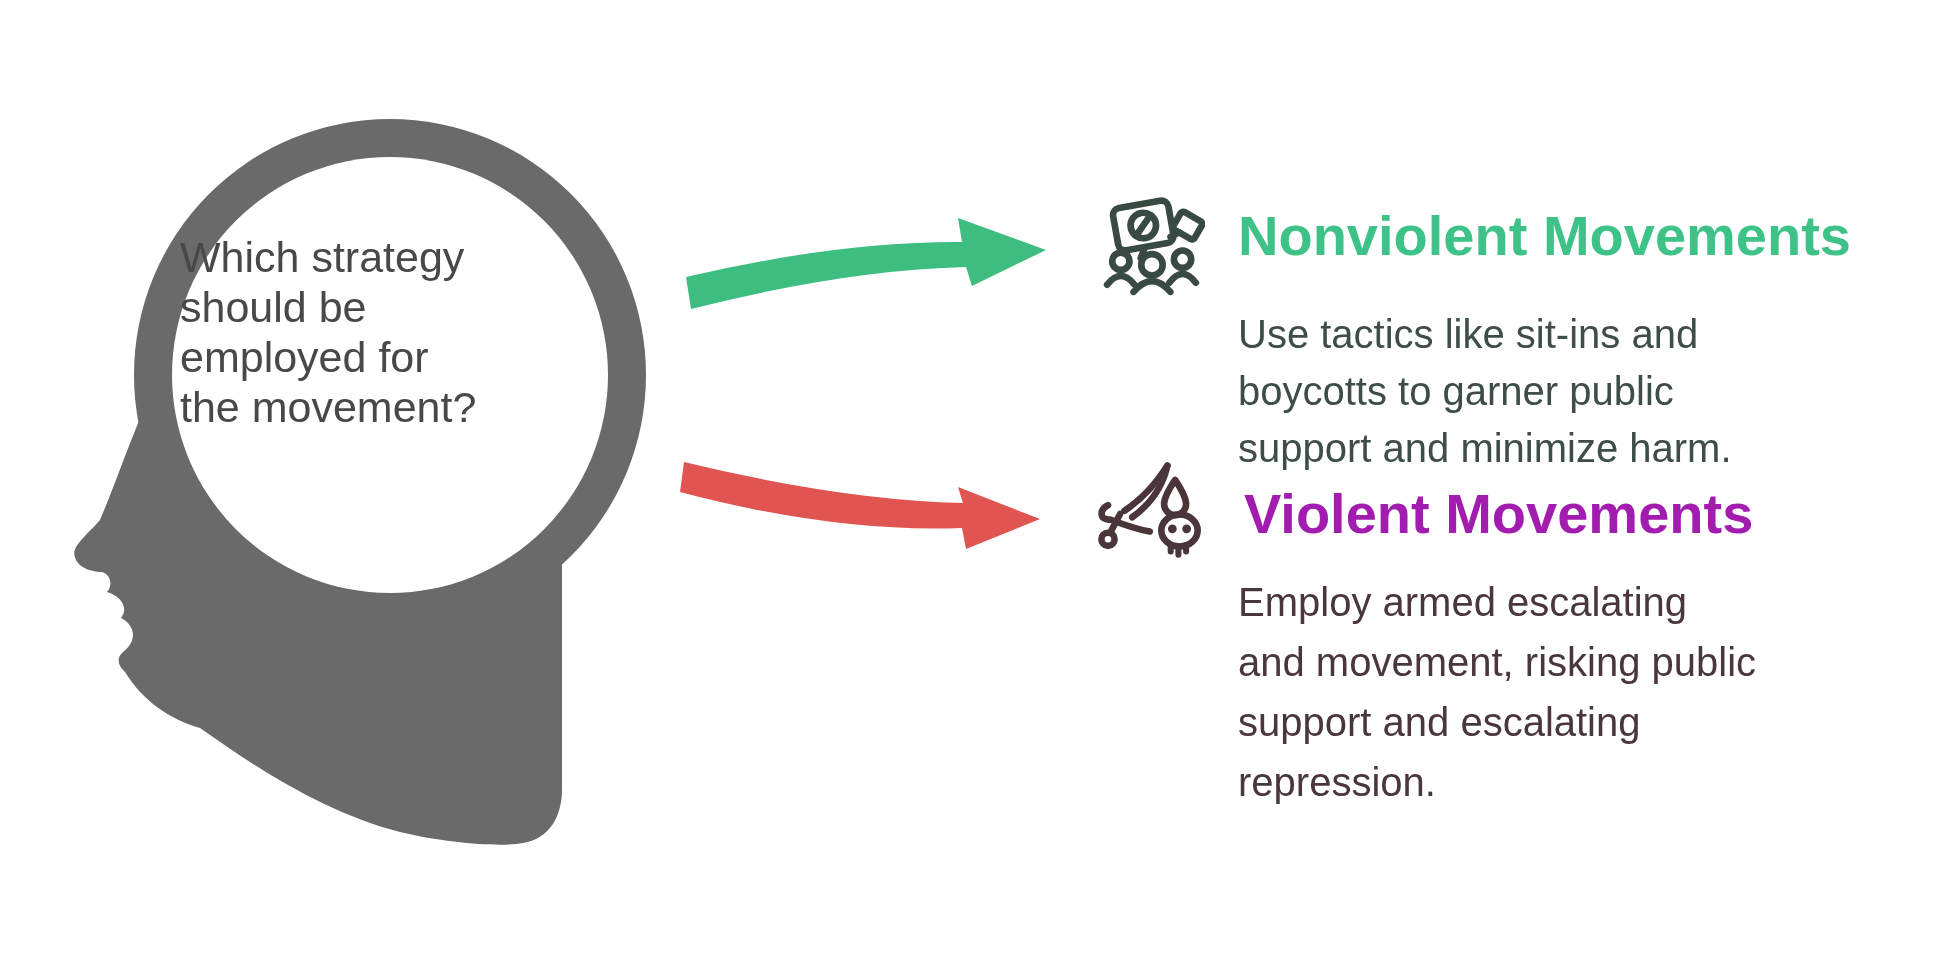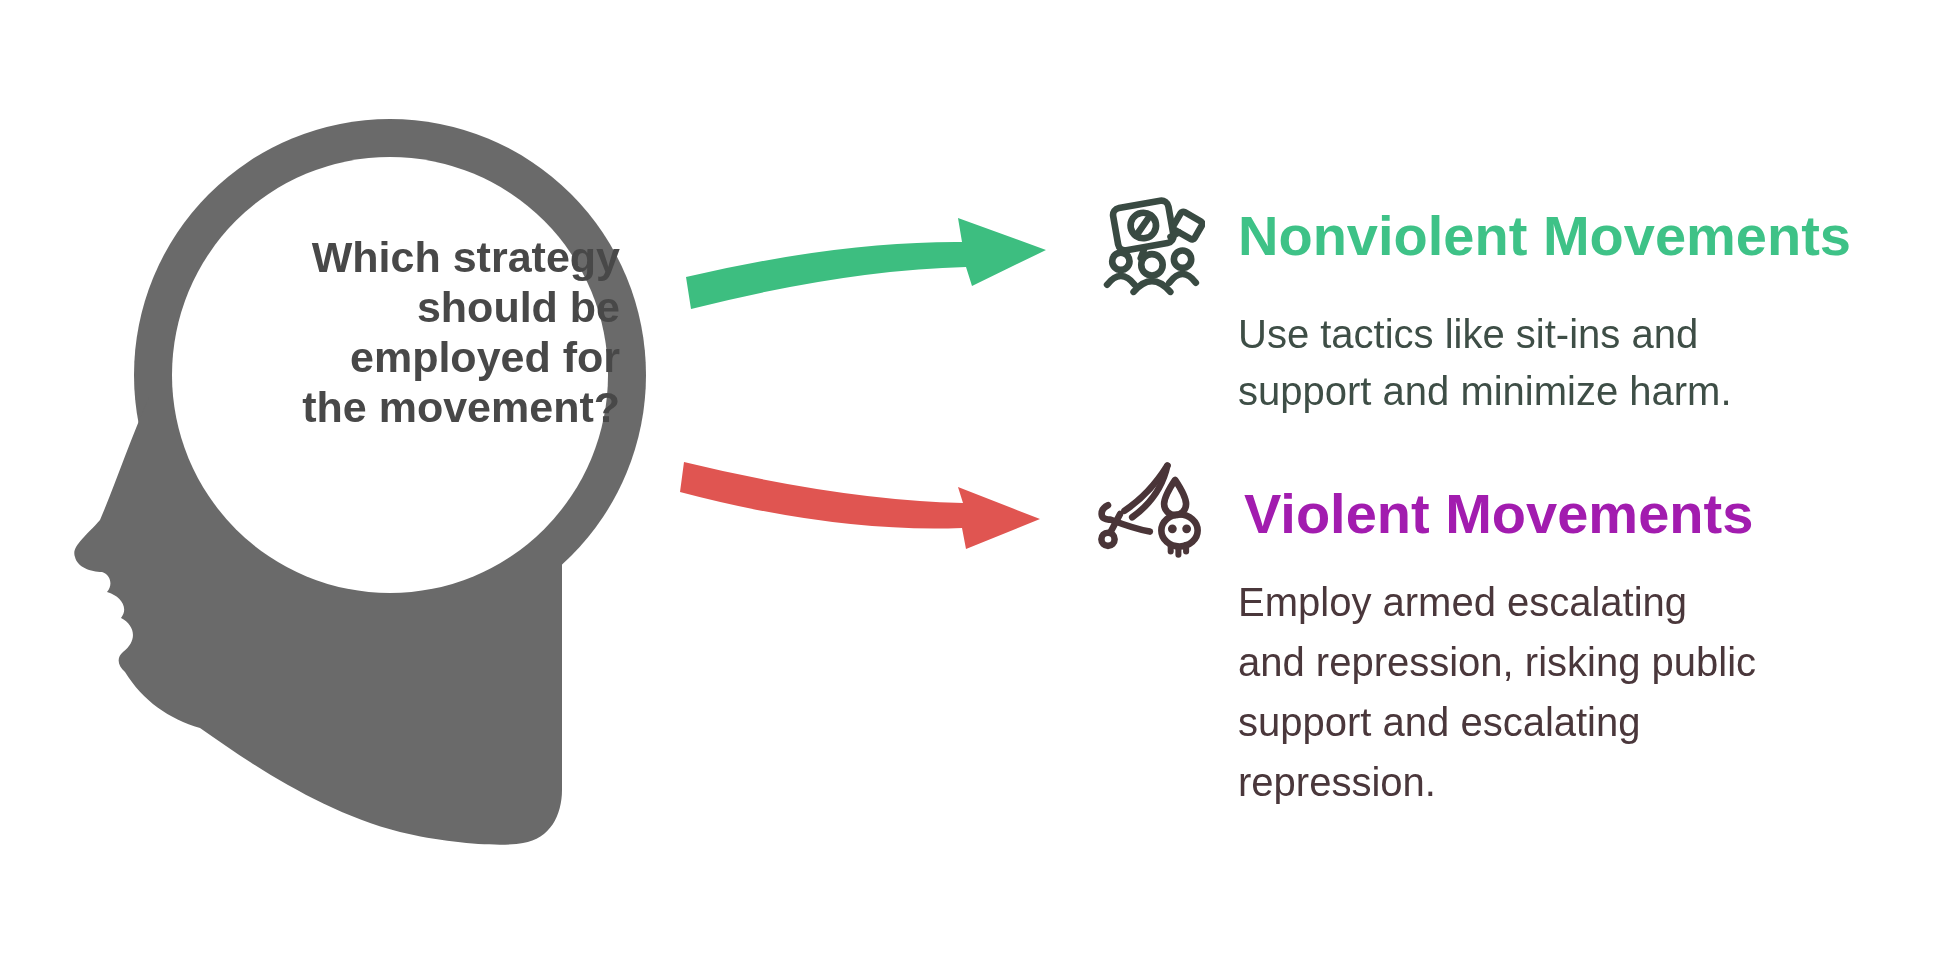--- a/index.html
+++ b/index.html
@@ -8,22 +8,22 @@
     width:1951px;height:974px;
     background:#ffffff;
     font-family:"Liberation Sans", sans-serif;
     overflow:hidden;
   }
   .abs{position:absolute;}
   
   .head-svg{left:55px;top:95px;width:630px;height:760px;}
   .question{
     left:180px;top:232px;width:440px;
-    text-align:right;
-    font-weight:bold;
+    text-align:left;
+    font-weight:normal;
     font-size:43px;line-height:50px;
     color:#484848;
   }
   .question .line{display:block;}
   
   .arrows-svg{left:0;top:0;width:1951px;height:974px;pointer-events:none;}
   
   .icon-nonviolent{left:1103px;top:197px;width:102px;height:102px;}
   .icon-violent{left:1097px;top:459px;width:110px;height:110px;}
   
@@ -93,20 +93,21 @@
       <path d="M 30 93 Q 48 72 66 93"></path>
       <circle cx="78" cy="61" r="8.5"></circle>
       <path d="M 65 84 Q 78 67 91 84"></path>
     </g>
   </svg>
 
   <div class="abs branch-heading heading-nonviolent">Nonviolent Movements</div>
 
   <div class="abs branch-body body-nonviolent">
     <span class="line">Use tactics like sit-ins and</span>
+    <span class="line">boycotts to garner public</span>
     <span class="line">support and minimize harm.</span>
   </div>
 
   <svg class="abs icon-violent" viewBox="0 0 100 100" aria-hidden="true">
     <g fill="none" stroke-width="6" stroke-linecap="round" stroke-linejoin="round" stroke="#4A3538">
       <path d="M 64 6 C 54 22 42 36 25 47"></path>
       <path d="M 64 6 C 60 24 50 40 32 53"></path>
       <path d="M 10 42 C 2 46 2 56 12 55 C 25 60 37 64 48 66"></path>
       <path d="M 21 50 L 12 67"></path>
       <circle cx="10" cy="73" r="6"></circle>
@@ -117,18 +118,18 @@
       <path stroke-width="5.5" d="M 81 78 L 81 84"></path>
     </g>
     <circle cx="68.5" cy="63.5" r="4" stroke="none" fill="#4A3538"></circle>
     <circle cx="81.5" cy="63.5" r="4" stroke="none" fill="#4A3538"></circle>
   </svg>
 
   <div class="abs branch-heading heading-violent">Violent Movements</div>
 
   <div class="abs branch-body body-violent">
     <span class="line">Employ armed escalating</span>
-    <span class="line">and repression, risking public</span>
+    <span class="line">and movement, risking public</span>
     <span class="line">support and escalating</span>
     <span class="line">repression.</span>
   </div>
 
 </div>
 
 </body></html>

